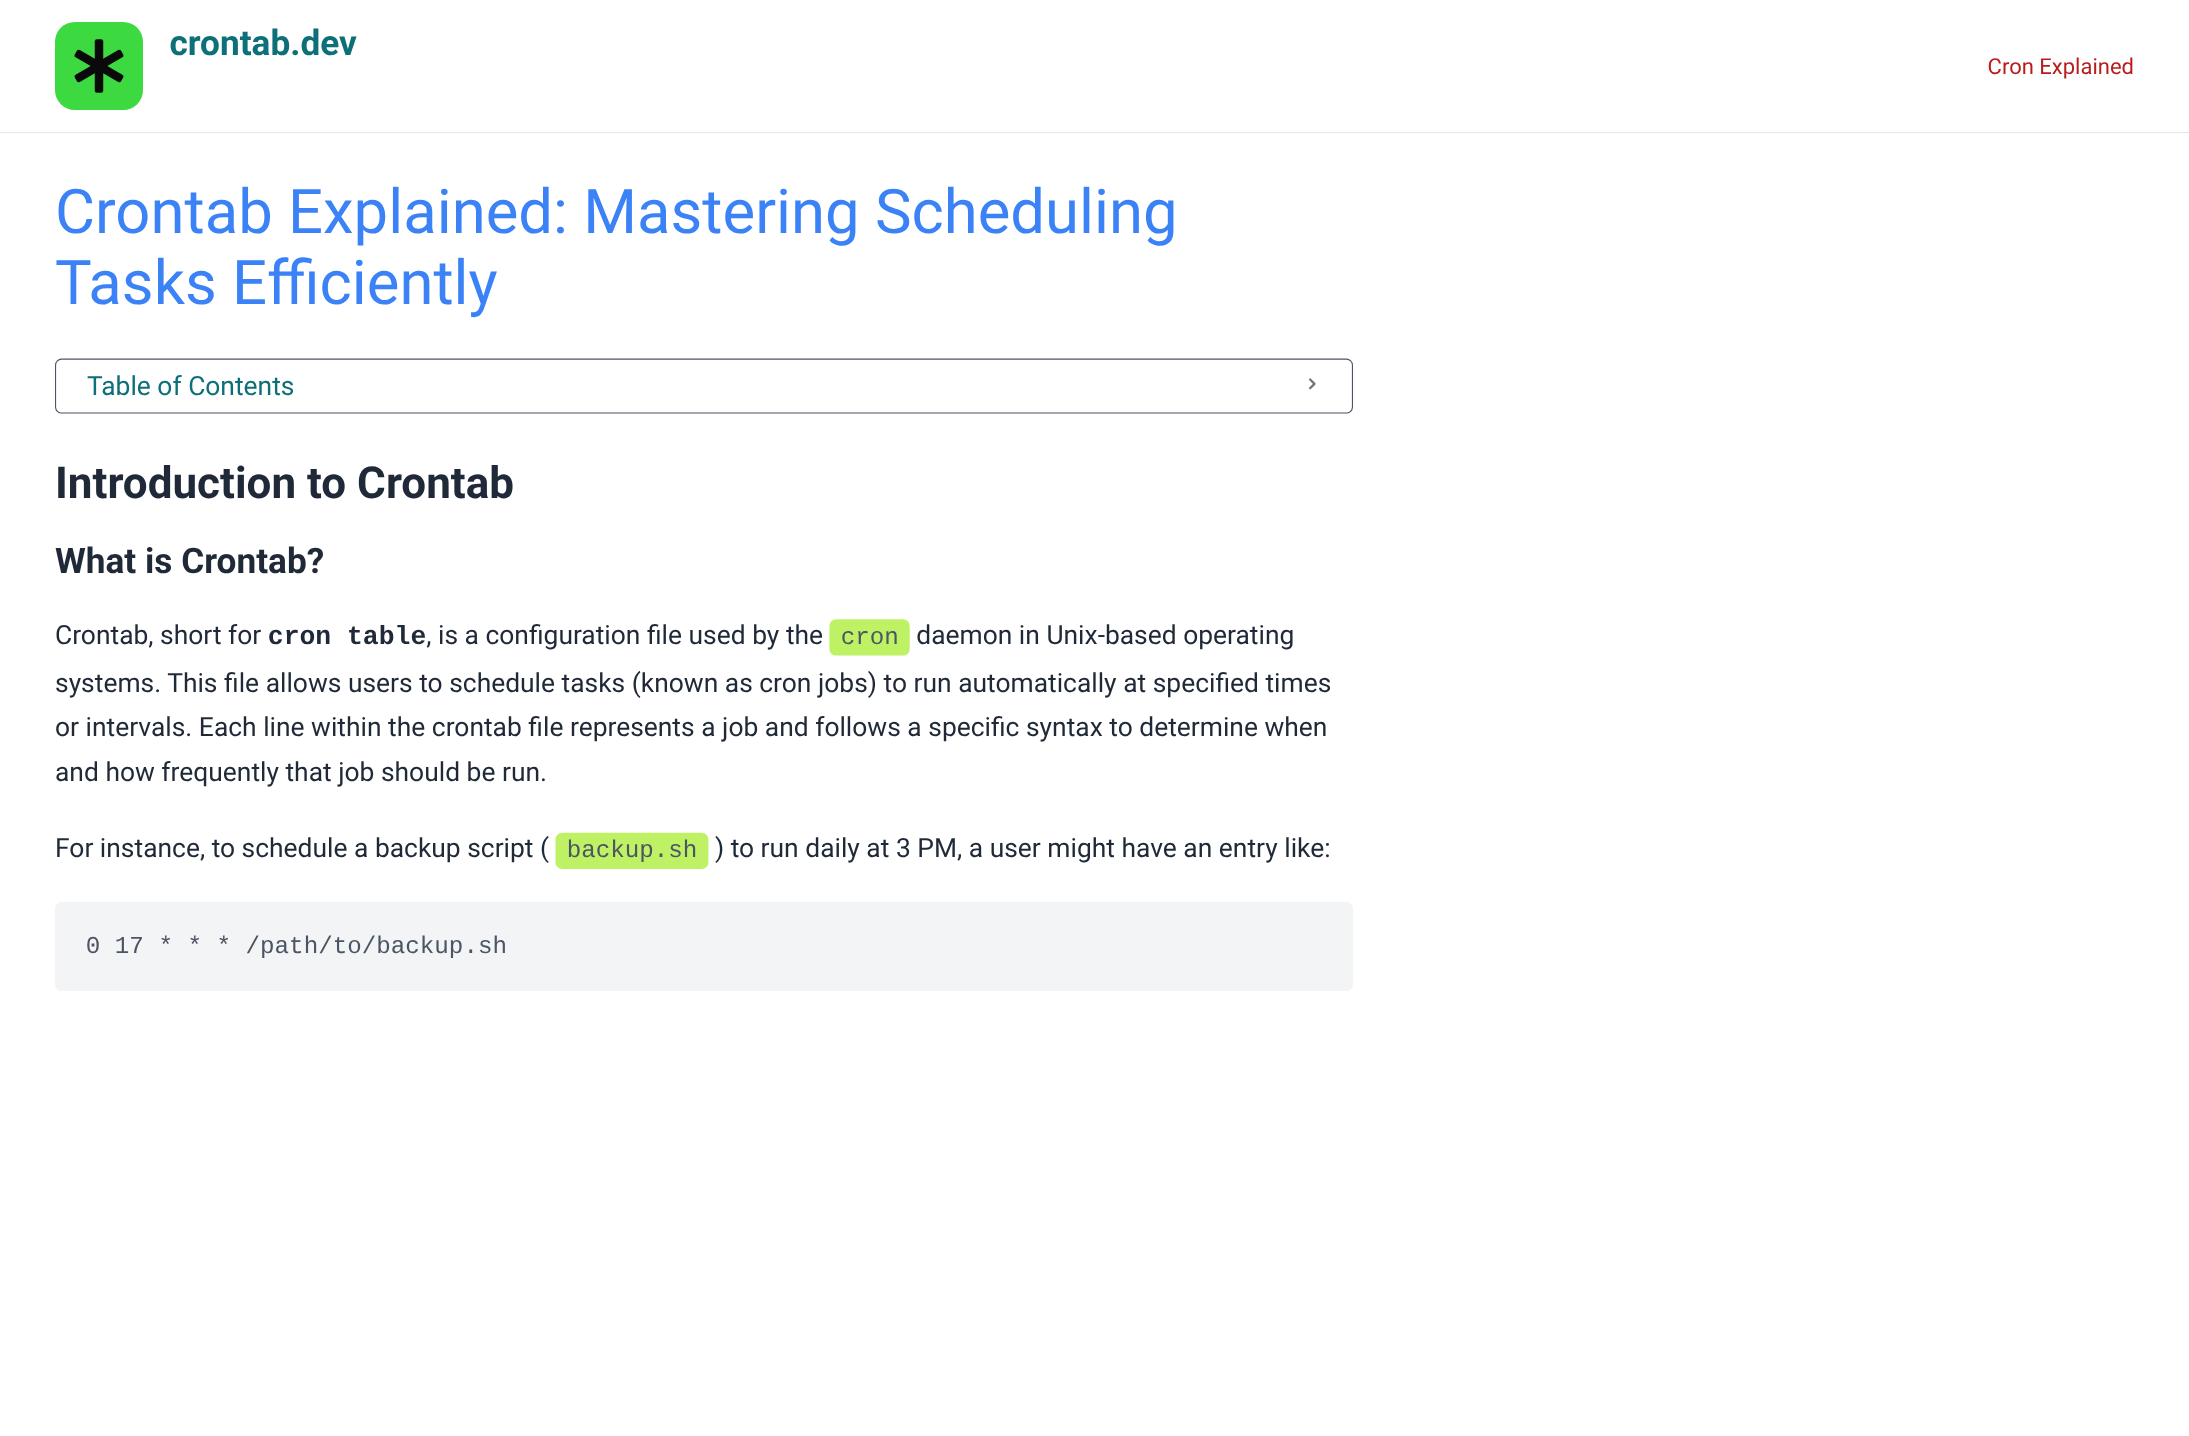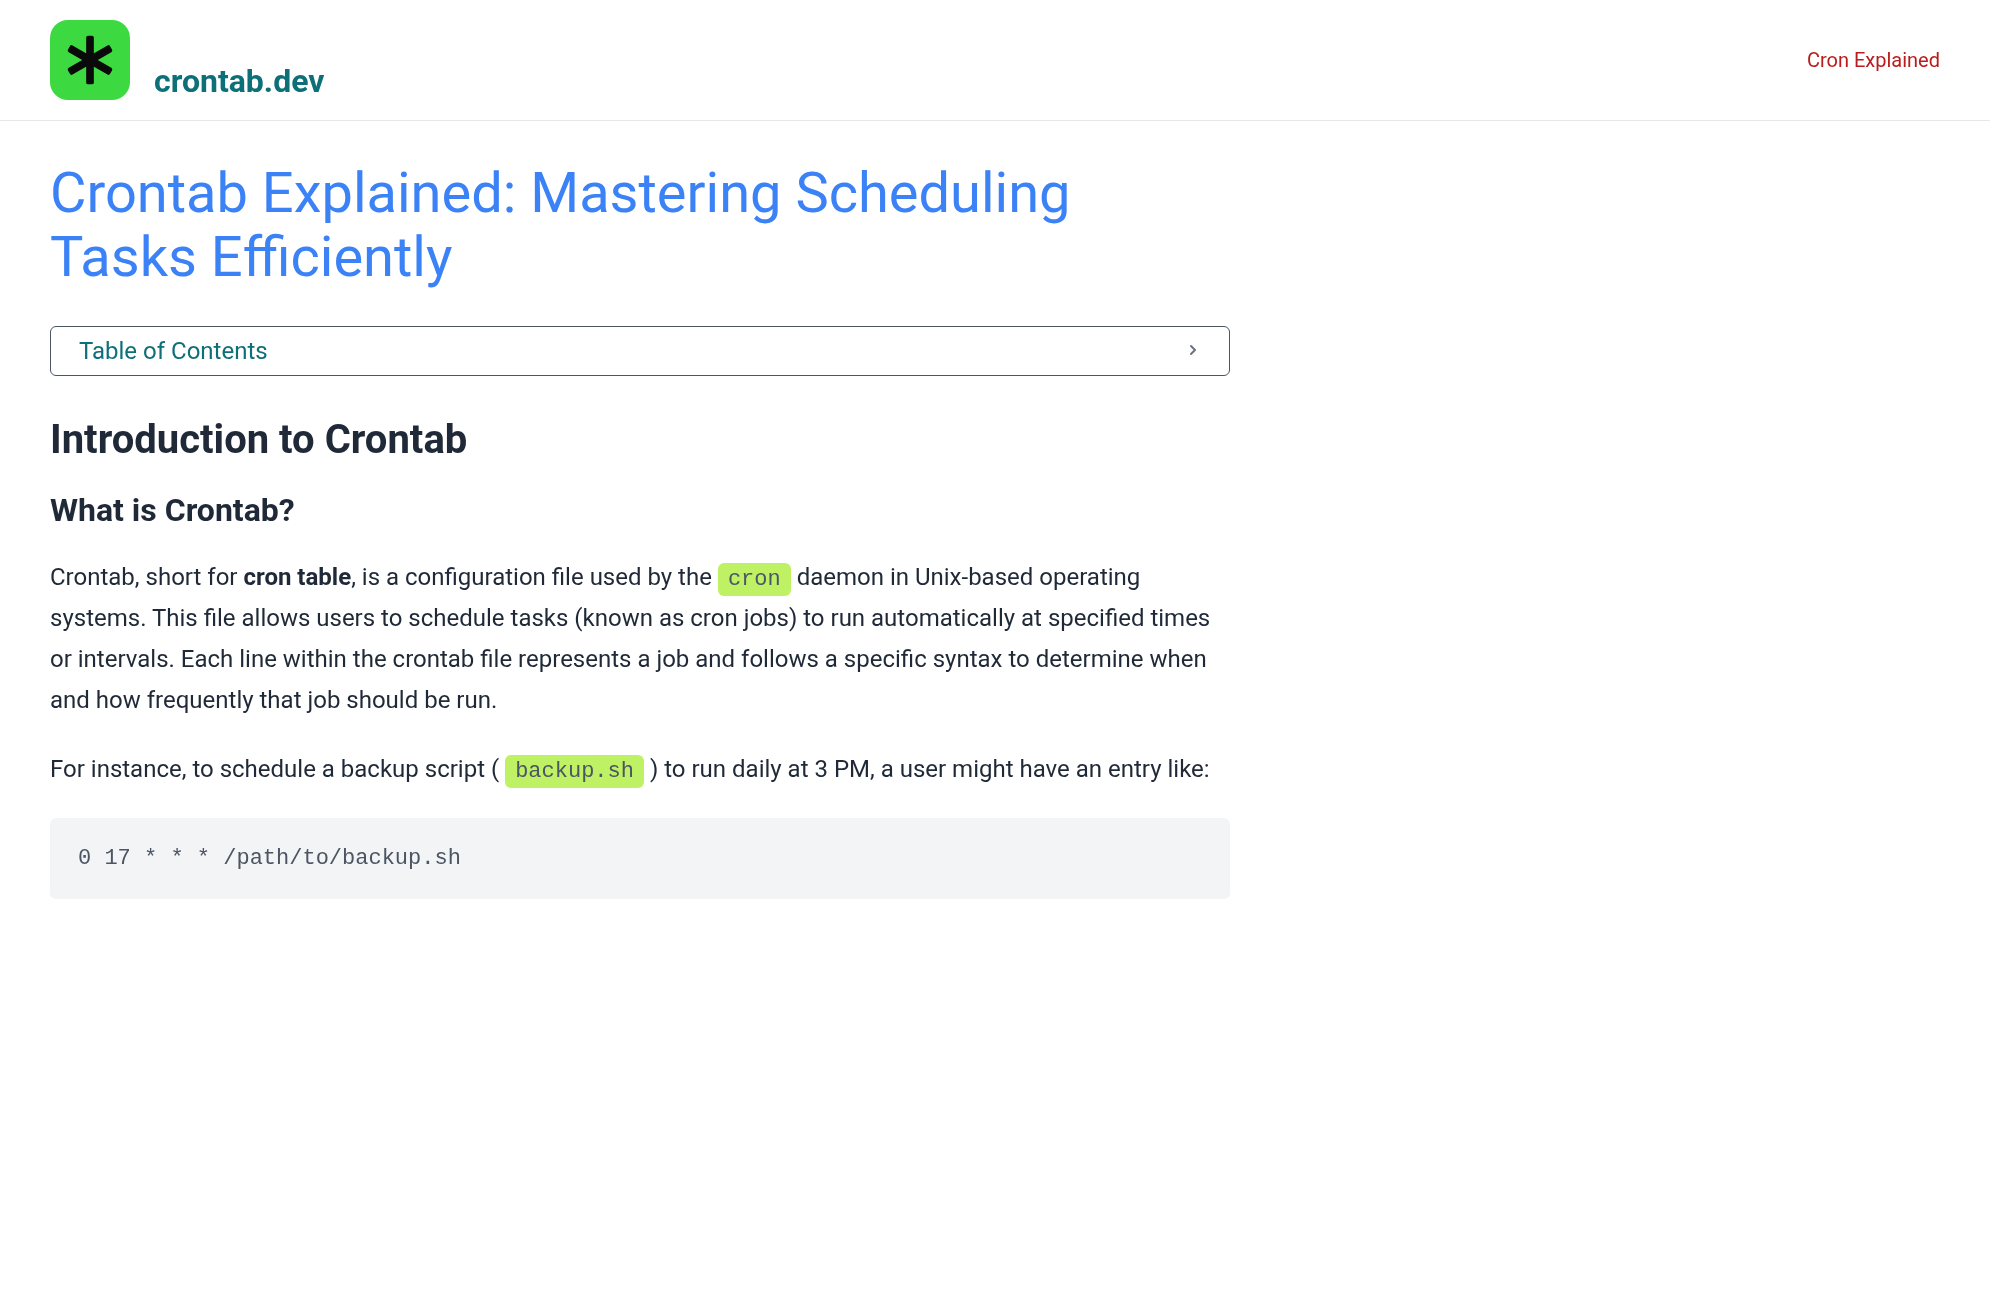--- a/index.html
+++ b/index.html
@@ -14,21 +14,21 @@
     }
     .header {
       display: flex;
       align-items: center;
       justify-content: space-between;
       padding: 20px 50px;
       border-bottom: 1px solid #e5e7eb;
     }
     .header-left {
       display: flex;
-      align-items: flex-end;
+      align-items: flex-start;
       gap: 24px;
     }
     .logo-box {
       width: 80px;
       height: 80px;
       background: #3dd941;
       border-radius: 18px;
       display: flex;
       align-items: center;
       justify-content: center;
@@ -90,20 +90,21 @@
       margin-bottom: 28px;
     }
     .paragraph {
       font-size: 24px;
       line-height: 1.7;
       color: #1f2937;
       margin-bottom: 28px;
     }
     .bold {
       font-weight: 700;
+      font-family: Liberation Mono, monospace;
     }
     .inline-code {
       font-family: "SFMono-Regular", Consolas, "Liberation Mono", Menlo, monospace;
       background: #bef264;
       padding: 4px 10px;
       border-radius: 6px;
       font-size: 22px;
       color: #4b5563;
     }
     .code-block {

